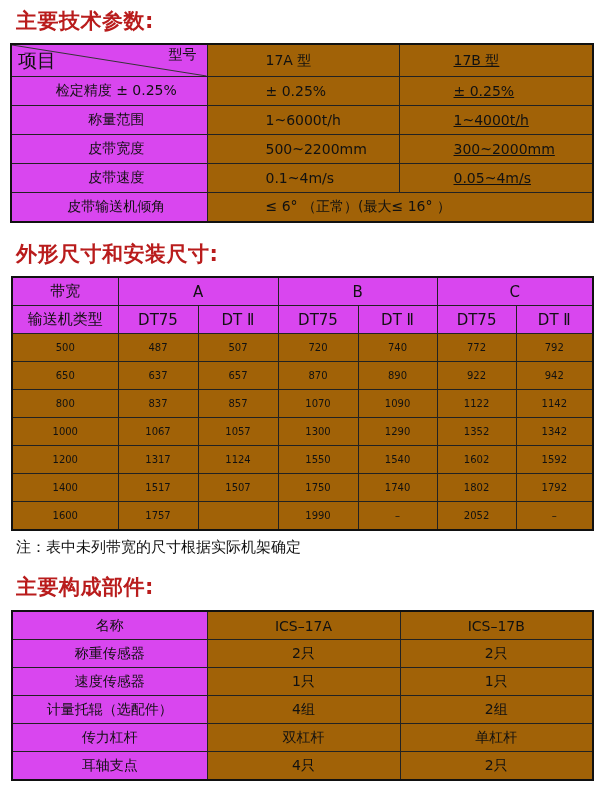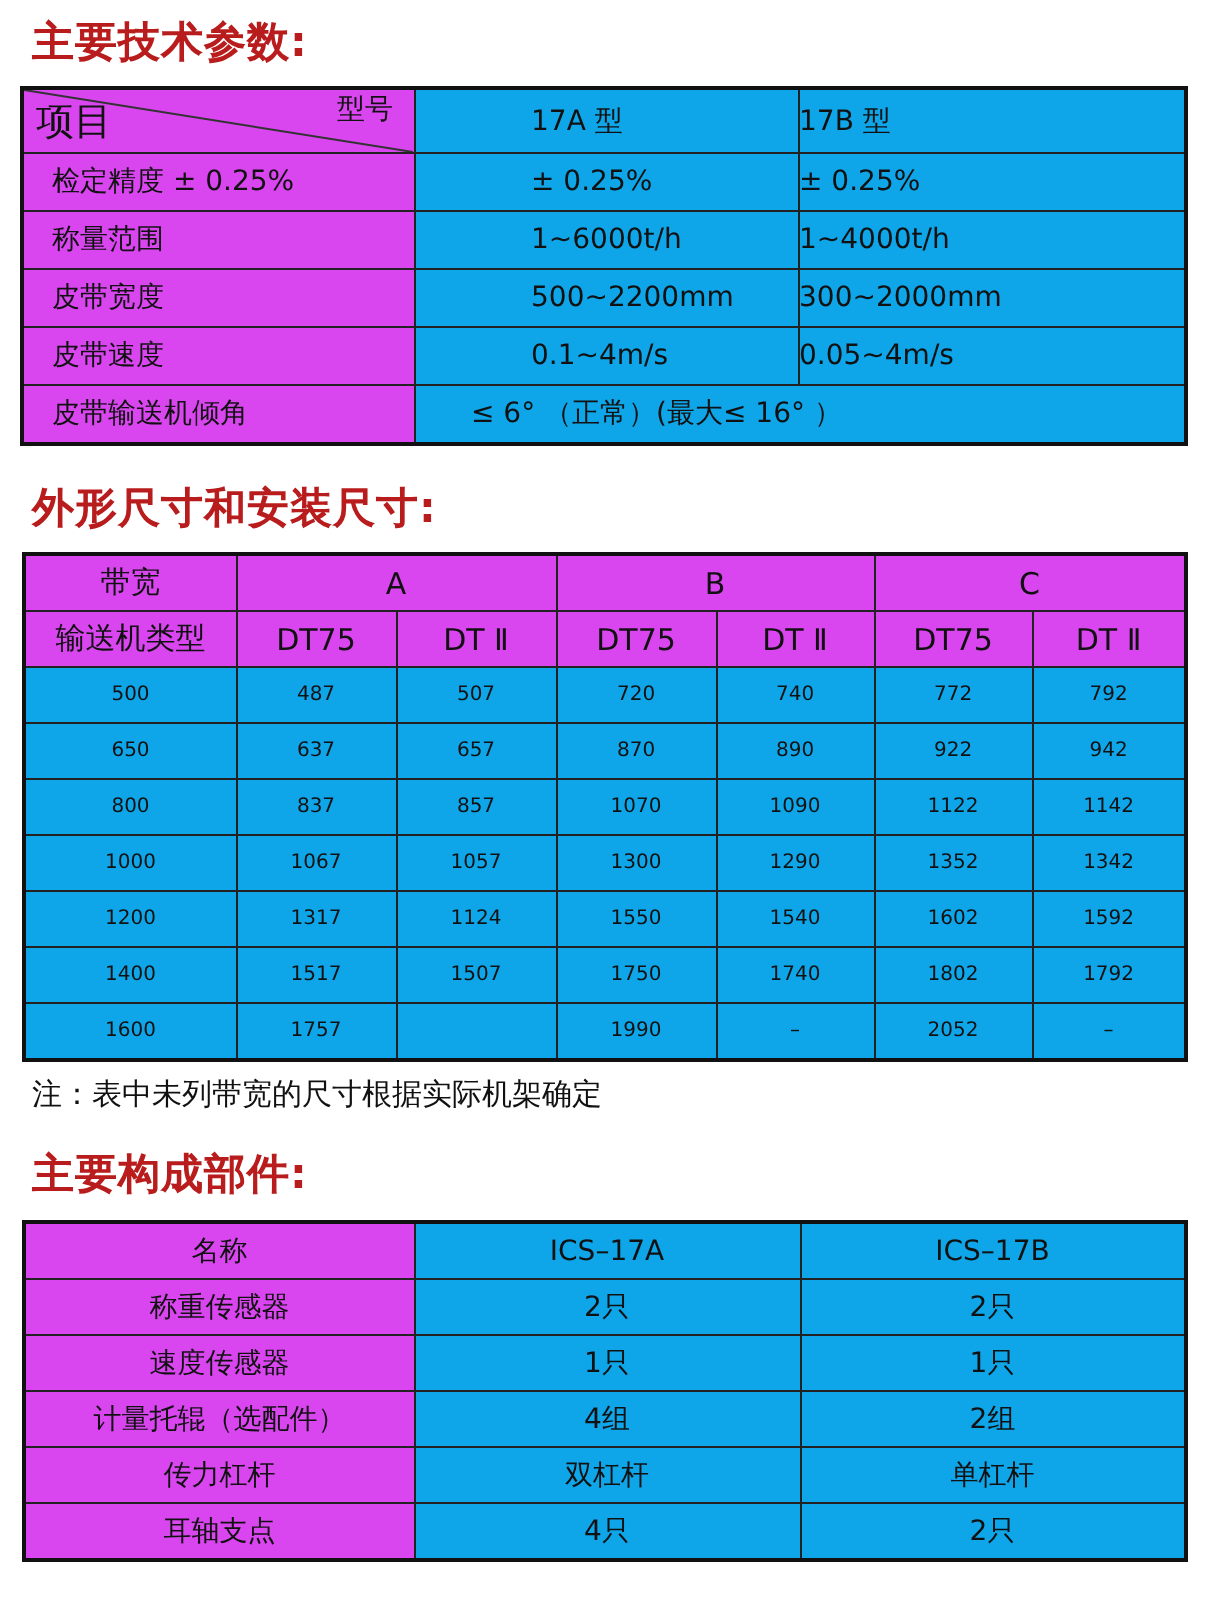--- a/index.html
+++ b/index.html
@@ -40,42 +40,44 @@
       white-space: nowrap;
       overflow: hidden;
     }
     table.outer-thick {
       border: 2px solid #111;
     }
     .orange {
       background: #d946ef;
     }
     .white {
-      background: #0ea5e9;
+      background: #a16207;
     }
     
     #t1 {
       left: 10px;
       top: 43px;
       width: 582px;
     }
     #t1 td { height: 28px; }
     #t1 td.label {
       padding-left: 14px;
-      text-align: left;
+      text-align: center;
     }
     #t1 td.val {
       padding-left: 58px;
       text-align: left;
     }
     #t1 td.val2 {
+      padding-left: 54px;
       text-align: left;
+      text-decoration: underline;
     }
     #t1 td.wide {
-      padding-left: 28px;
+      padding-left: 58px;
       text-align: left;
     }
     .diag-cell {
       position: relative;
       height: 31px !important;
     }
     .diag-cell svg {
       position: absolute;
       left: 0; top: 0;
       width: 100%; height: 100%;

